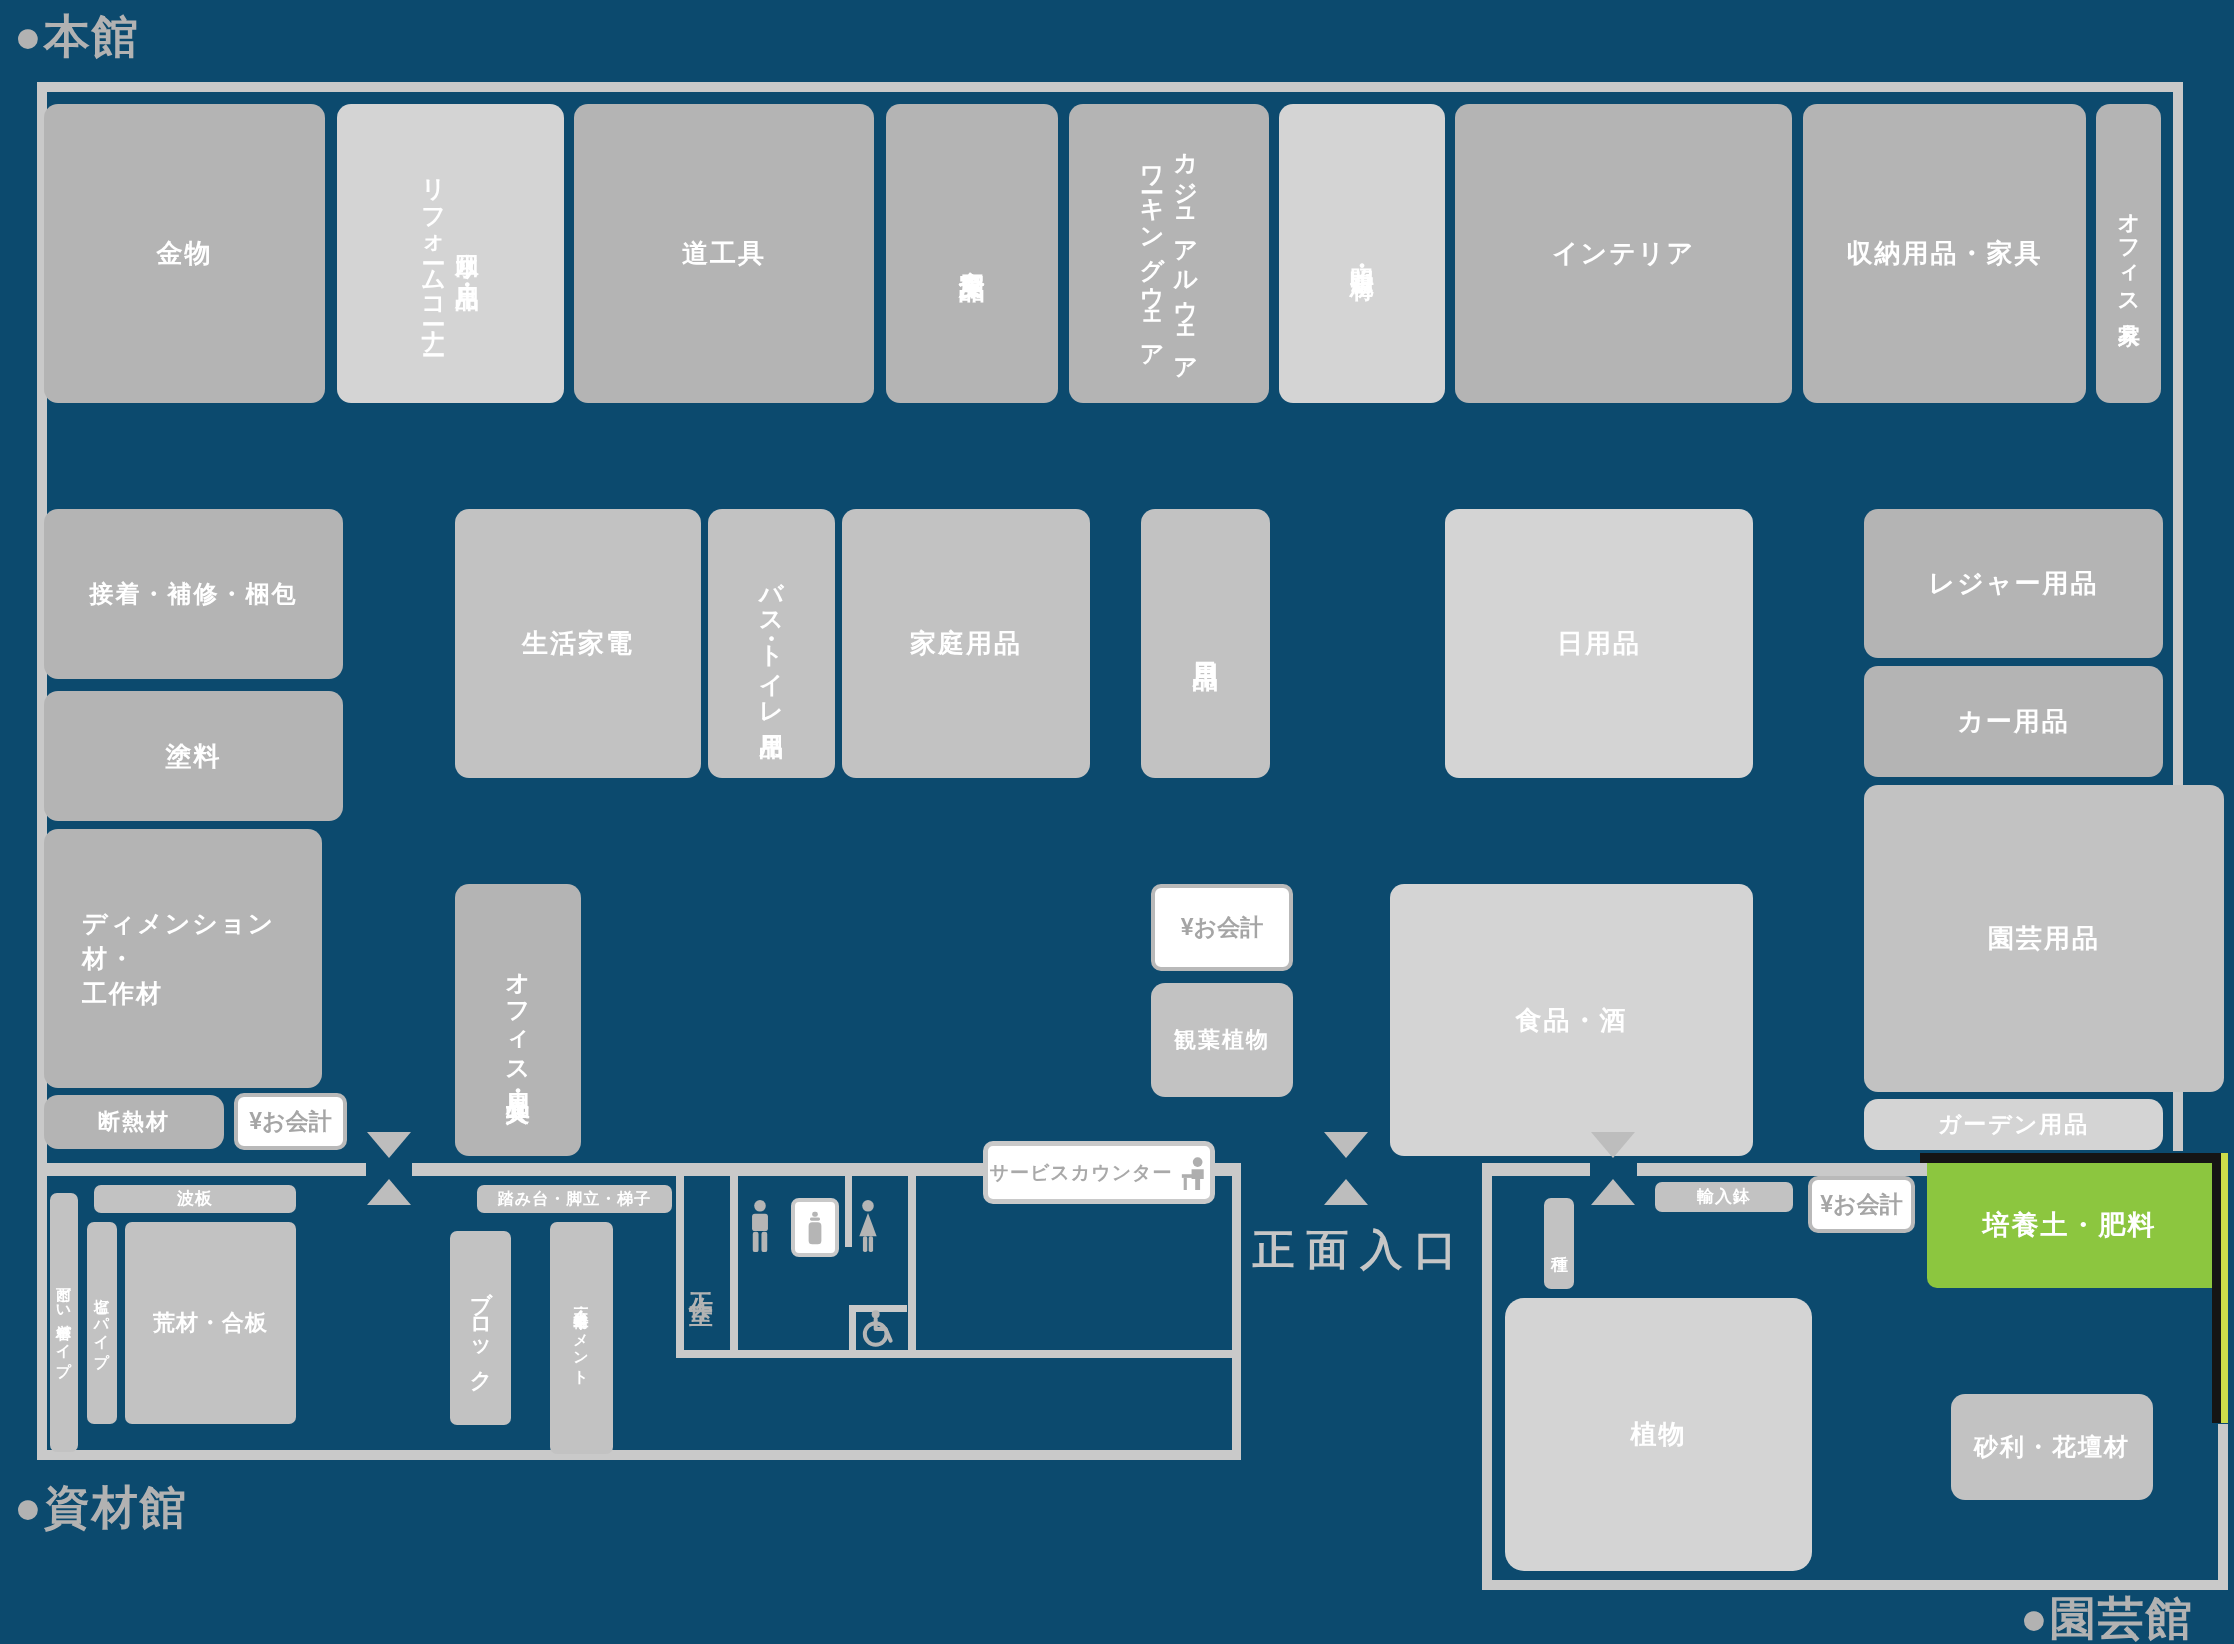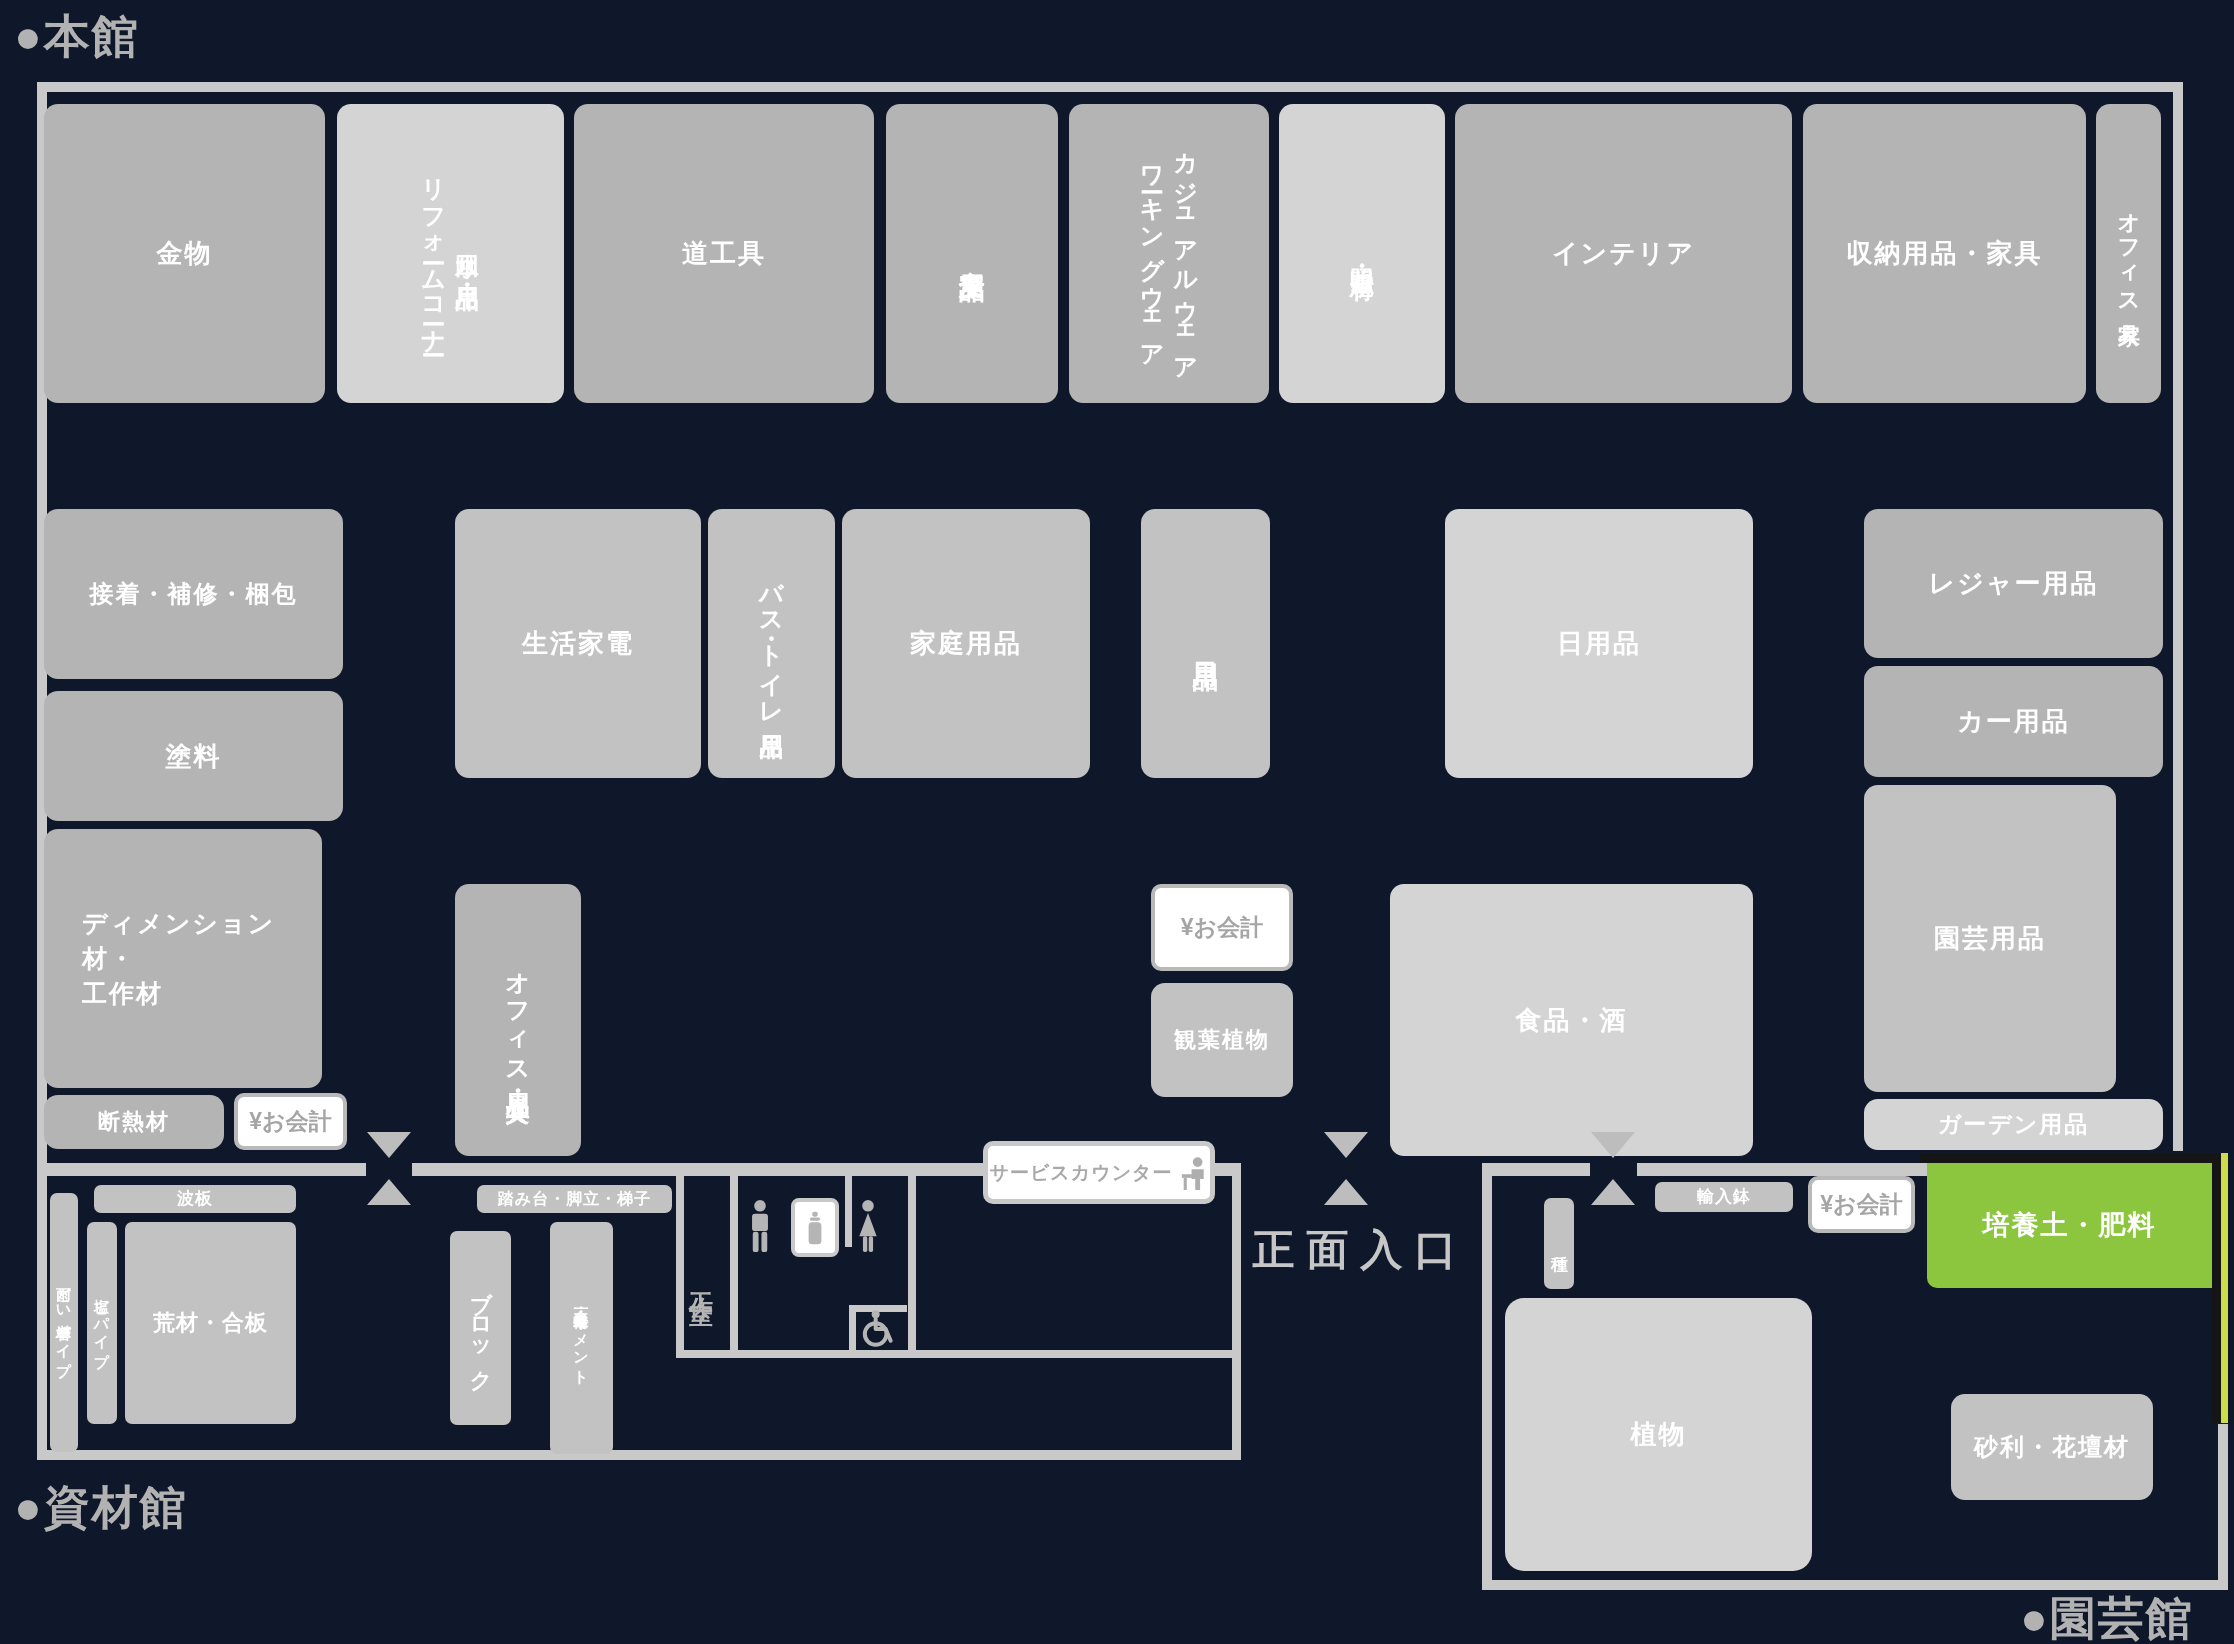--- a/index.html
+++ b/index.html
@@ -1,17 +1,17 @@
 <!DOCTYPE html>
 <html style="--highlight: #8CC63F; --highlight-border: #151515; --highlight-accent: #cddc4a;"><head>
 <meta charset="utf-8">
 <style>
   html,body{margin:0;padding:0;}
   body{background:#f8f8f8;font-family:"Liberation Sans","DejaVu Sans",sans-serif;}
-  .stage{position:relative;width:2234px;height:1644px;overflow:hidden;background:#0f172a;}
+  .stage{position:relative;width:2234px;height:1644px;overflow:hidden;background:#0c4a6e;}
   .hall{position:absolute;font-weight:700;color:#b2b2b2;font-size:46px;letter-spacing:2px;white-space:nowrap;}
   .wall{position:absolute;background:#c9c9c9;}
   .blk{position:absolute;display:flex;align-items:center;justify-content:center;
        color:#fff;font-weight:700;border-radius:14px;text-align:center;
        white-space:pre-line;line-height:1.4;letter-spacing:2px;}
   .d{background:#b4b4b4;}
   .m{background:#c2c2c2;}
   .l{background:#d4d4d4;}
   .v{writing-mode:vertical-rl;}
   .small{border-radius:7px;letter-spacing:1px;}
@@ -89,21 +89,21 @@
   <div class="blk d" style="left:44px;top:1095px;width:180px;height:54px;font-size:22px;">断熱材</div>
 
   <div class="blk m" style="left:455px;top:509px;width:246px;height:269px;font-size:26px;">生活家電</div>
   <div class="blk m v" style="left:708px;top:509px;width:127px;height:269px;font-size:24px;">バス・トイレ用品</div>
   <div class="blk m" style="left:842px;top:509px;width:248px;height:269px;font-size:26px;">家庭用品</div>
   <div class="blk m v" style="left:1141px;top:509px;width:129px;height:269px;font-size:26px;">日用品</div>
   <div class="blk l" style="left:1445px;top:509px;width:308px;height:269px;font-size:26px;">日用品</div>
 
   <div class="blk d" style="left:1864px;top:509px;width:299px;height:149px;font-size:26px;">レジャー用品</div>
   <div class="blk d" style="left:1864px;top:666px;width:299px;height:111px;font-size:26px;">カー用品</div>
-  <div class="blk m" style="left:1864px;top:785px;width:252px;height:307px;font-size:26px;">園芸用品</div>
+  <div class="blk m" style="left:1864px;top:785px;width:360px;height:307px;font-size:26px;">園芸用品</div>
   <div class="blk l" style="left:1864px;top:1099px;width:299px;height:51px;font-size:23px;">ガーデン用品</div>
 
   <div class="blk d v" style="left:455px;top:884px;width:126px;height:272px;font-size:24px;">オフィス用品・文具</div>
   <div class="blk m" style="left:1151px;top:983px;width:142px;height:114px;font-size:22px;">観葉植物</div>
   <div class="blk l" style="left:1390px;top:884px;width:363px;height:272px;font-size:26px;">食品・酒</div>
 
   <div class="blk m small" style="left:94px;top:1185px;width:202px;height:28px;font-size:17px;">波板</div>
   <div class="blk m small v" style="left:50px;top:1193px;width:28px;height:259px;font-size:15px;">雨どい単管パイプ</div>
   <div class="blk m small v" style="left:87px;top:1222px;width:30px;height:202px;font-size:15px;">塩ビパイプ</div>
   <div class="blk m small" style="left:125px;top:1222px;width:171px;height:202px;font-size:22px;">荒材・合板</div>

